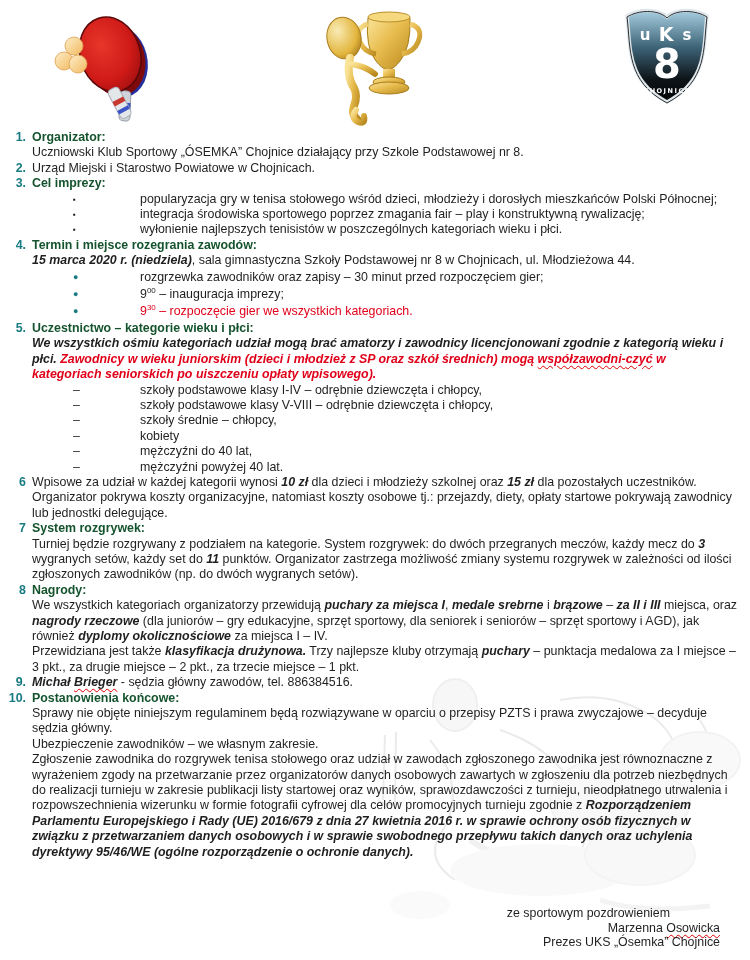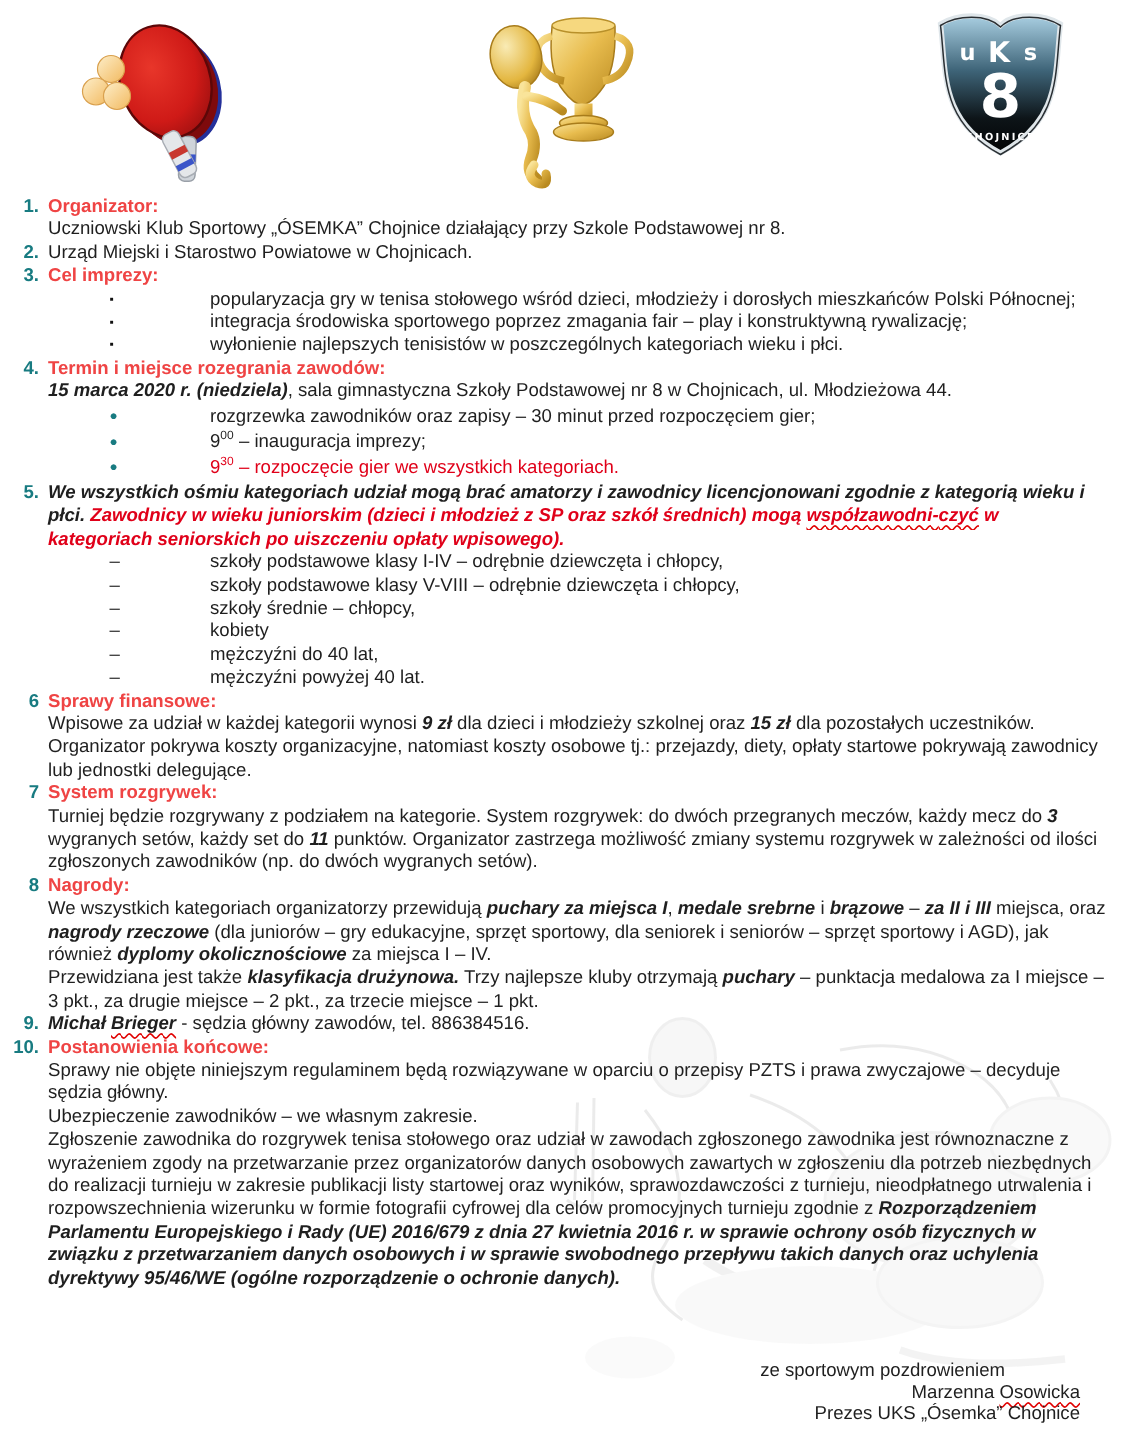--- a/index.html
+++ b/index.html
@@ -15,21 +15,21 @@
   .doc{
     position:absolute; left:0; top:130px; width:750px; z-index:1;
     font-size:12.4px; line-height:15.4px;
   }
   .section{display:flex; align-items:flex-start;}
   .num{
     flex:0 0 32px; box-sizing:border-box; padding-right:6px; text-align:right;
     font-weight:bold; color:#187b81;
   }
   .content{width:706px;}
-  .heading{font-weight:bold; color:#ef4444;}
+  .heading{font-weight:bold; color:#14532d;}
   .para{margin:0;}
   .li{display:flex;}
   .li .marker{flex:0 0 24px; box-sizing:border-box; padding-left:41px; width:65px; flex-basis:65px;}
   .li.dot{margin:1.5px 0;}
   .li .marker.sq{font-size:9px; line-height:15.4px; color:#111;}
   .li .marker.dt{color:#187b81; font-size:13px;}
   .li .marker.da{color:#333;}
   .li .txt{flex:1;padding-left:43px;}
   b,.b{font-weight:bold;font-style:italic;}
   .red{color:#e00019;}
@@ -192,20 +192,21 @@
           </div>
           <div class="li dot">
             <div class="marker dt" style="font-size: 9px;">●</div>
             <div class="txt"><span class="red">9</span><sup class="red">30</sup><span class="red"> – rozpoczęcie gier we wszystkich kategoriach.</span></div>
           </div>
         </div>
       </div>
       <div class="section">
         <div class="num">5.</div>
         <div class="content">
+          <div class="heading">Uczestnictwo – kategorie wieku i płci:</div>
           <div class="para"><span class="b">We wszystkich ośmiu kategoriach udział mogą brać amatorzy i zawodnicy licencjonowani zgodnie z kategorią wieku i płci. </span><span class="b red">Zawodnicy w wieku juniorskim (dzieci i młodzież z SP oraz szkół średnich) mogą </span><span class="b red sq-underline">współzawodni-</span><span class="b red sq-underline">czyć</span><span class="b red"> w kategoriach seniorskich po uiszczeniu opłaty wpisowego).</span></div>
           <div class="li ">
             <div class="marker da">–</div>
             <div class="txt"><span>szkoły podstawowe klasy I-IV – odrębnie dziewczęta i chłopcy,</span></div>
           </div>
           <div class="li ">
             <div class="marker da">–</div>
             <div class="txt"><span>szkoły podstawowe klasy V-VIII – odrębnie dziewczęta i chłopcy,</span></div>
           </div>
           <div class="li ">
@@ -222,22 +223,21 @@
           </div>
           <div class="li ">
             <div class="marker da">–</div>
             <div class="txt"><span>mężczyźni powyżej 40 lat.</span></div>
           </div>
         </div>
       </div>
       <div class="section">
         <div class="num">6</div>
         <div class="content">
-          <div class="heading">Sprawy finansowe:</div>
-          <div class="para"><span>Wpisowe za udział w każdej kategorii wynosi </span><span class="b">9 zł</span><span> dla dzieci i młodzieży szkolnej oraz </span><span class="b">15 zł</span><span> dla pozostałych uczestników. Organizator pokrywa koszty organizacyjne, natomiast koszty osobowe tj.: przejazdy, diety, opłaty startowe pokrywają zawodnicy lub jednostki delegujące.</span></div>
+          <div class="para"><span>Wpisowe za udział w każdej kategorii wynosi </span><span class="b">10 zł</span><span> dla dzieci i młodzieży szkolnej oraz </span><span class="b">15 zł</span><span> dla pozostałych uczestników. Organizator pokrywa koszty organizacyjne, natomiast koszty osobowe tj.: przejazdy, diety, opłaty startowe pokrywają zawodnicy lub jednostki delegujące.</span></div>
         </div>
       </div>
       <div class="section">
         <div class="num">7</div>
         <div class="content">
           <div class="heading">System rozgrywek:</div>
           <div class="para"><span>Turniej będzie rozgrywany z podziałem na kategorie. System rozgrywek: do dwóch przegranych meczów, każdy mecz do </span><span class="b">3</span><span> wygranych setów, każdy set do </span><span class="b">11</span><span> punktów. Organizator zastrzega możliwość zmiany systemu rozgrywek w zależności od ilości zgłoszonych zawodników (np. do dwóch wygranych setów).</span></div>
         </div>
       </div>
       <div class="section">

